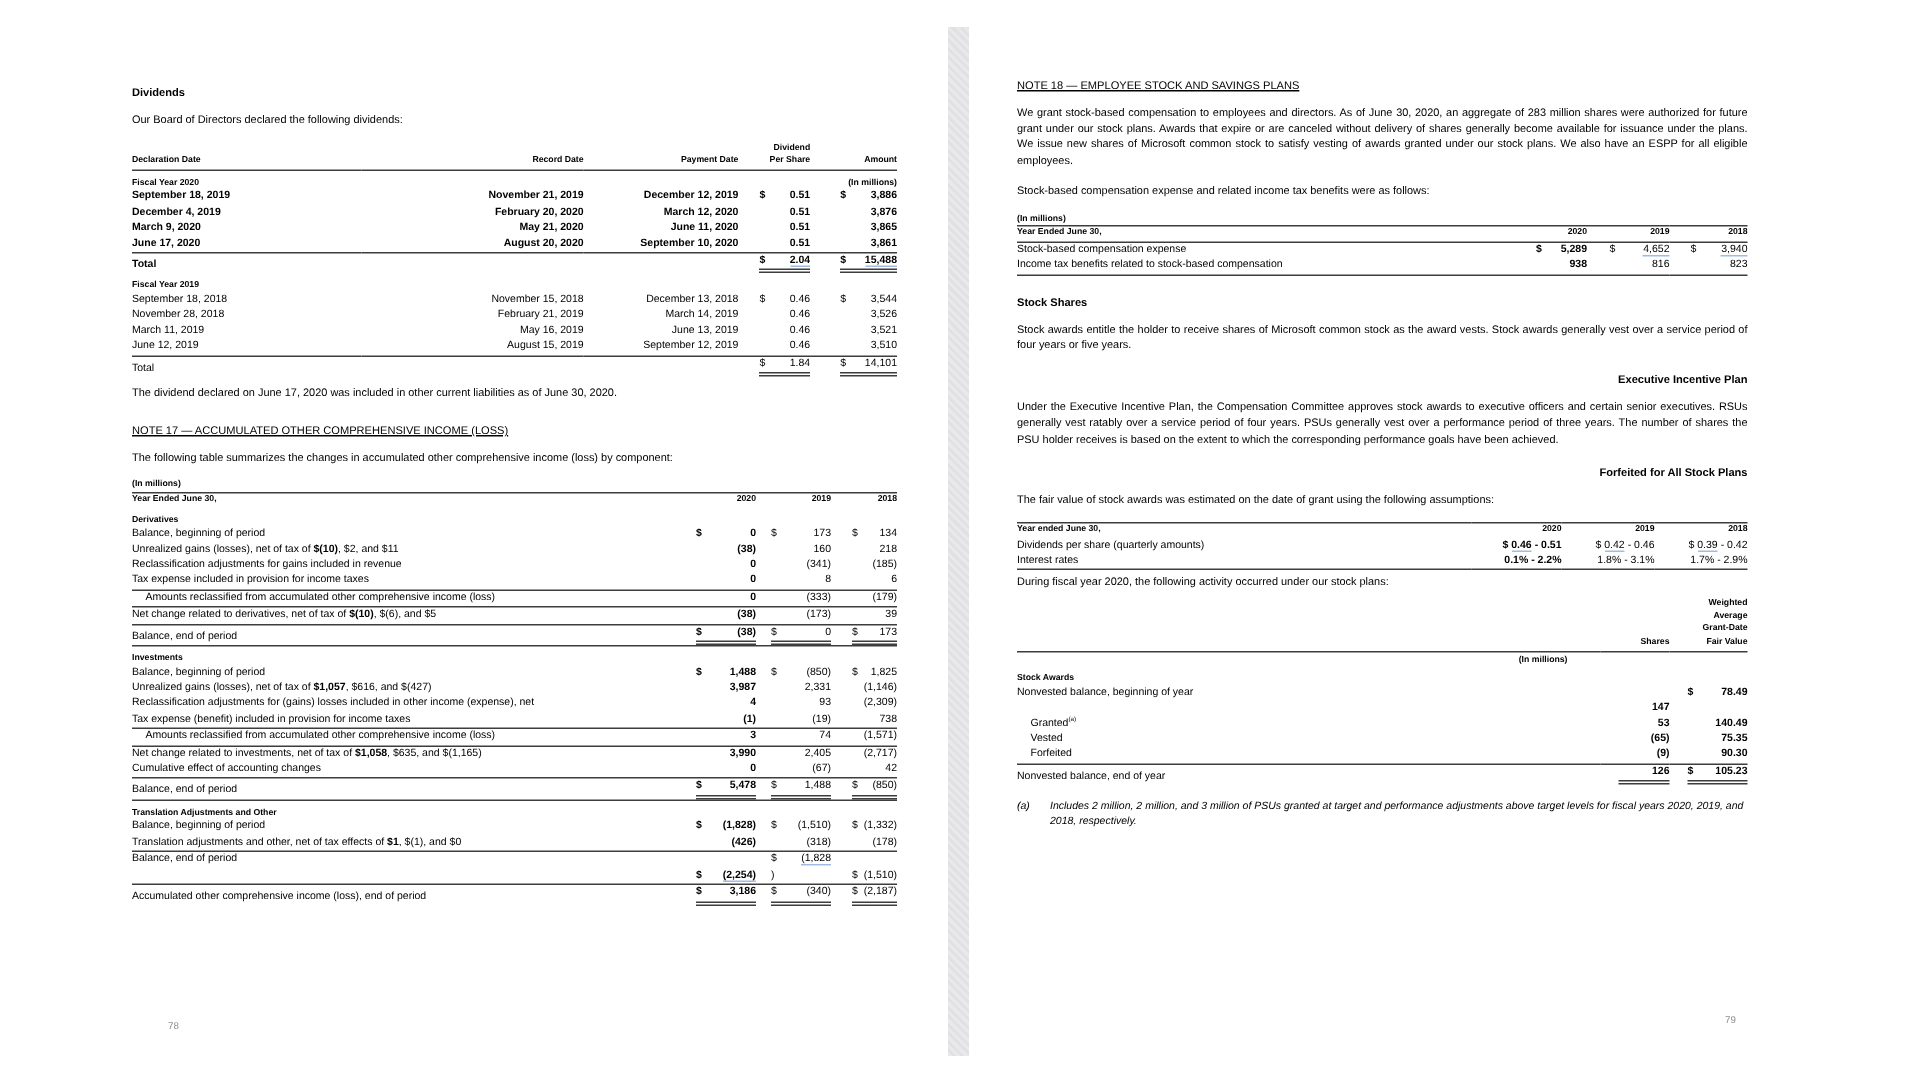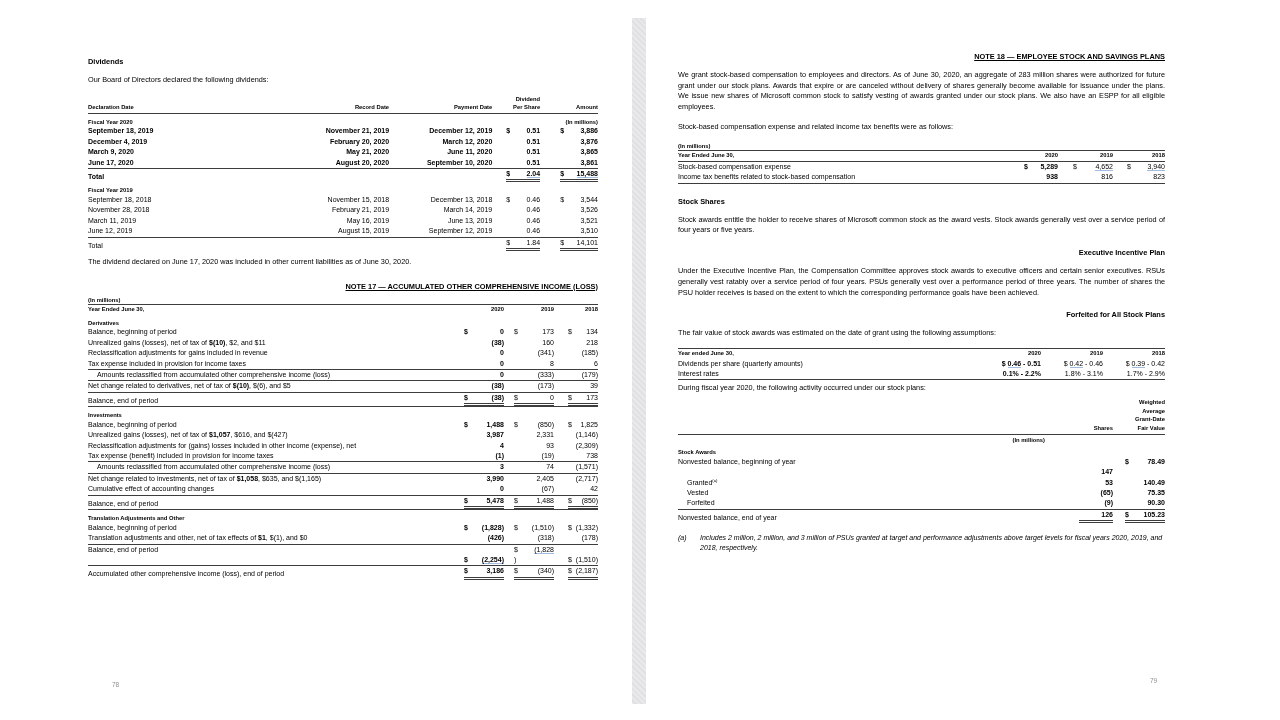--- a/index.html
+++ b/index.html
@@ -9,21 +9,21 @@
           background:repeating-linear-gradient(45deg,#e9e9eb 0 2px,#e1e1e3 2px 4px);}
   .page{position:absolute;font-size:7.3px;line-height:10.8px;}
   .page-left{left:88px;top:55px;width:510px;}
   .page-right{left:678px;top:52px;width:487px;}
   .pagenum{position:absolute;font-size:6.5px;color:#8f8f8f;}
   .pn-left{left:112px;top:681px;}
   .pn-right{left:1150px;top:677px;}
   p{margin:7px 0 9px;text-align:justify;}
   .sec{font-size:7.4px;font-weight:bold;margin:12px 0 0;}
   .ital{text-align:right;}
-  .note-h{font-size:7.4px;font-weight:bold;text-align:right;text-decoration:underline;margin:14px 0 0;}
+  .note-h{font-size:7.4px;font-weight:normal;text-align:left;text-decoration:underline;margin:14px 0 0;}
   .first{margin-top:2px;}
   table{width:100%;border-collapse:collapse;margin-top:3px;table-layout:auto;}
   td{padding:0;vertical-align:bottom;font-size:7px;line-height:10.4px;}
   tr.rule>td{border-bottom:1px solid #3d3d3d;}
   tr.ruletop>td{border-top:1px solid #3d3d3d;}
   .h,.g,.im{font-size:5.8px;line-height:8.6px;font-weight:bold;}
   tr.hdr>td{padding-bottom:1px;}
   .g{padding-top:4px;}
   .im{white-space:nowrap;}
   .ar{text-align:right;}
@@ -262,20 +262,21 @@
                   <span>$</span>
                   <span>14,101</span>
                 </div>
               </td>
             </tr>
           </tbody>
         </table>
       </div>
     <p style="margin-top:6px">The dividend declared on June 17, 2020 was included in other current liabilities as of June 30, 2020.</p>
     <h2 class="note-h">NOTE 17 — ACCUMULATED OTHER COMPREHENSIVE INCOME (LOSS)</h2>
+    <p>The following table summarizes the changes in accumulated other comprehensive income (loss) by component:</p>
     <div id="tbl-aoci">
         <table class="t-aoci">
           <tbody>
             <tr class="rule">
               <td colspan="4" class="im">(In millions)</td>
             </tr>
             <tr class="hdr">
               <td class="h lbl">Year Ended June 30,</td>
               <td class="h ar k0">2020</td>
               <td class="h ar k1">2019</td>

